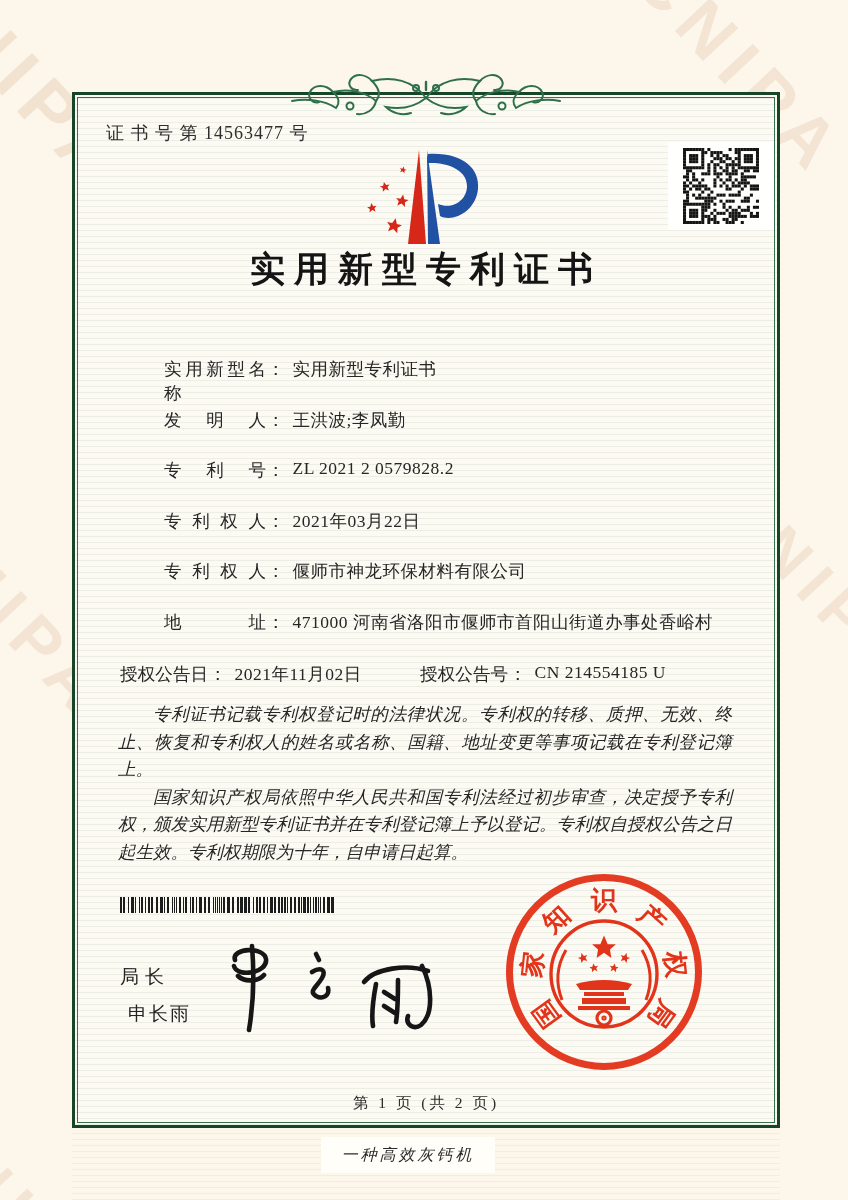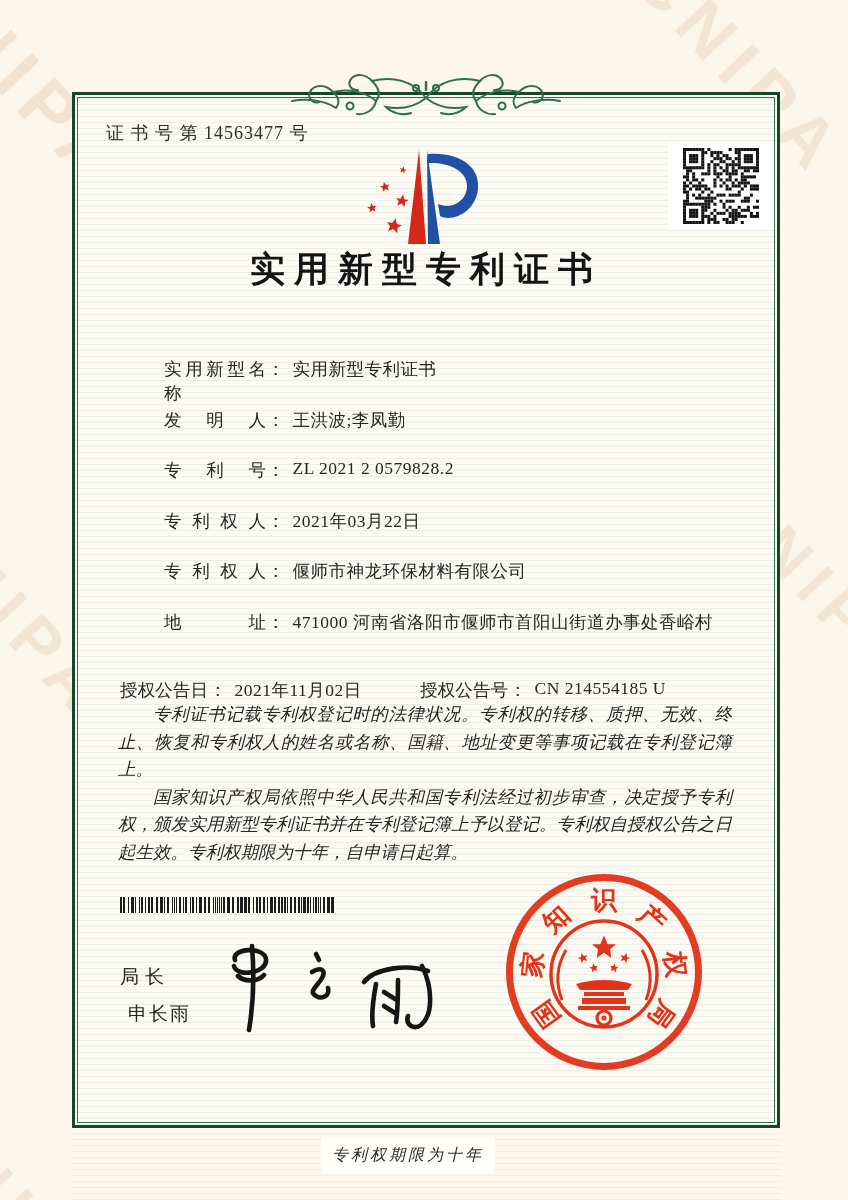--- a/index.html
+++ b/index.html
@@ -21,21 +21,21 @@
   .qr-box{position:absolute;left:668px;top:142px;width:106px;height:88px;background:#fffffe;
           display:flex;align-items:center;justify-content:center;}
   .title{position:absolute;left:72px;top:246px;width:708px;text-align:center;
          font-size:35px;font-weight:bold;letter-spacing:9px;color:#141414;}
   .fields{position:absolute;left:120px;top:357px;width:612px;margin-left:44px;}
   .field-row{display:flex;align-items:flex-start;height:50.6px;font-size:17.5px;color:#262626;}
   .flabel{display:inline-block;width:102px;text-align:justify;text-align-last:justify;}
   .fcolon{margin:0 2px 0 1px;}
   .fvalue{margin-left:6px;letter-spacing:0.5px;}
   .grant-row{position:absolute;left:120px;top:662px;width:612px;font-size:17.5px;color:#262626;}
-  .grant-pair{position:absolute;top:0;display:flex;white-space:nowrap;margin-top:16px;}
+  .grant-pair{position:absolute;top:0;display:flex;white-space:nowrap;}
   .gp2{left:300px;}
   .paras{position:absolute;left:118px;top:701px;width:614px;font-size:17.5px;line-height:27.6px;
          text-align:justify;font-style:italic;color:#262626;}
   .paras p{margin:0;text-indent:2em;}
   .barcode{position:absolute;left:120px;top:897px;width:214px;height:16px;}
   .sig-title{position:absolute;left:120px;top:964px;font-family:"Liberation Sans","DejaVu Sans",sans-serif;
              font-size:19px;letter-spacing:6px;color:#222;}
   .sig-name{position:absolute;left:120px;top:1001px;font-family:"Liberation Sans","DejaVu Sans",sans-serif;
              font-size:19px;letter-spacing:2px;color:#222;margin-left:8px;}
   .signature{position:absolute;left:212px;top:938px;width:240px;height:108px;}
@@ -594,15 +594,16 @@
       <rect x="40" y="80" width="40" height="4"></rect>
       <rect x="38" y="86" width="44" height="6"></rect>
       <rect x="34" y="94" width="52" height="4"></rect>
     </g>
     <g stroke="#e2341a" fill="none">
       <circle cx="60" cy="106" r="7" stroke-width="3.2"></circle>
       <circle cx="60" cy="106" r="1.6" stroke-width="2"></circle>
     </g>
   </svg>
 
-  <div class="note-box">专利权期限为十年</div>
+  <div class="page-info">第 1 页 (共 2 页)</div>
+  <div class="note-box">一种高效灰钙机</div>
 
 </div>
 
 </body></html>

